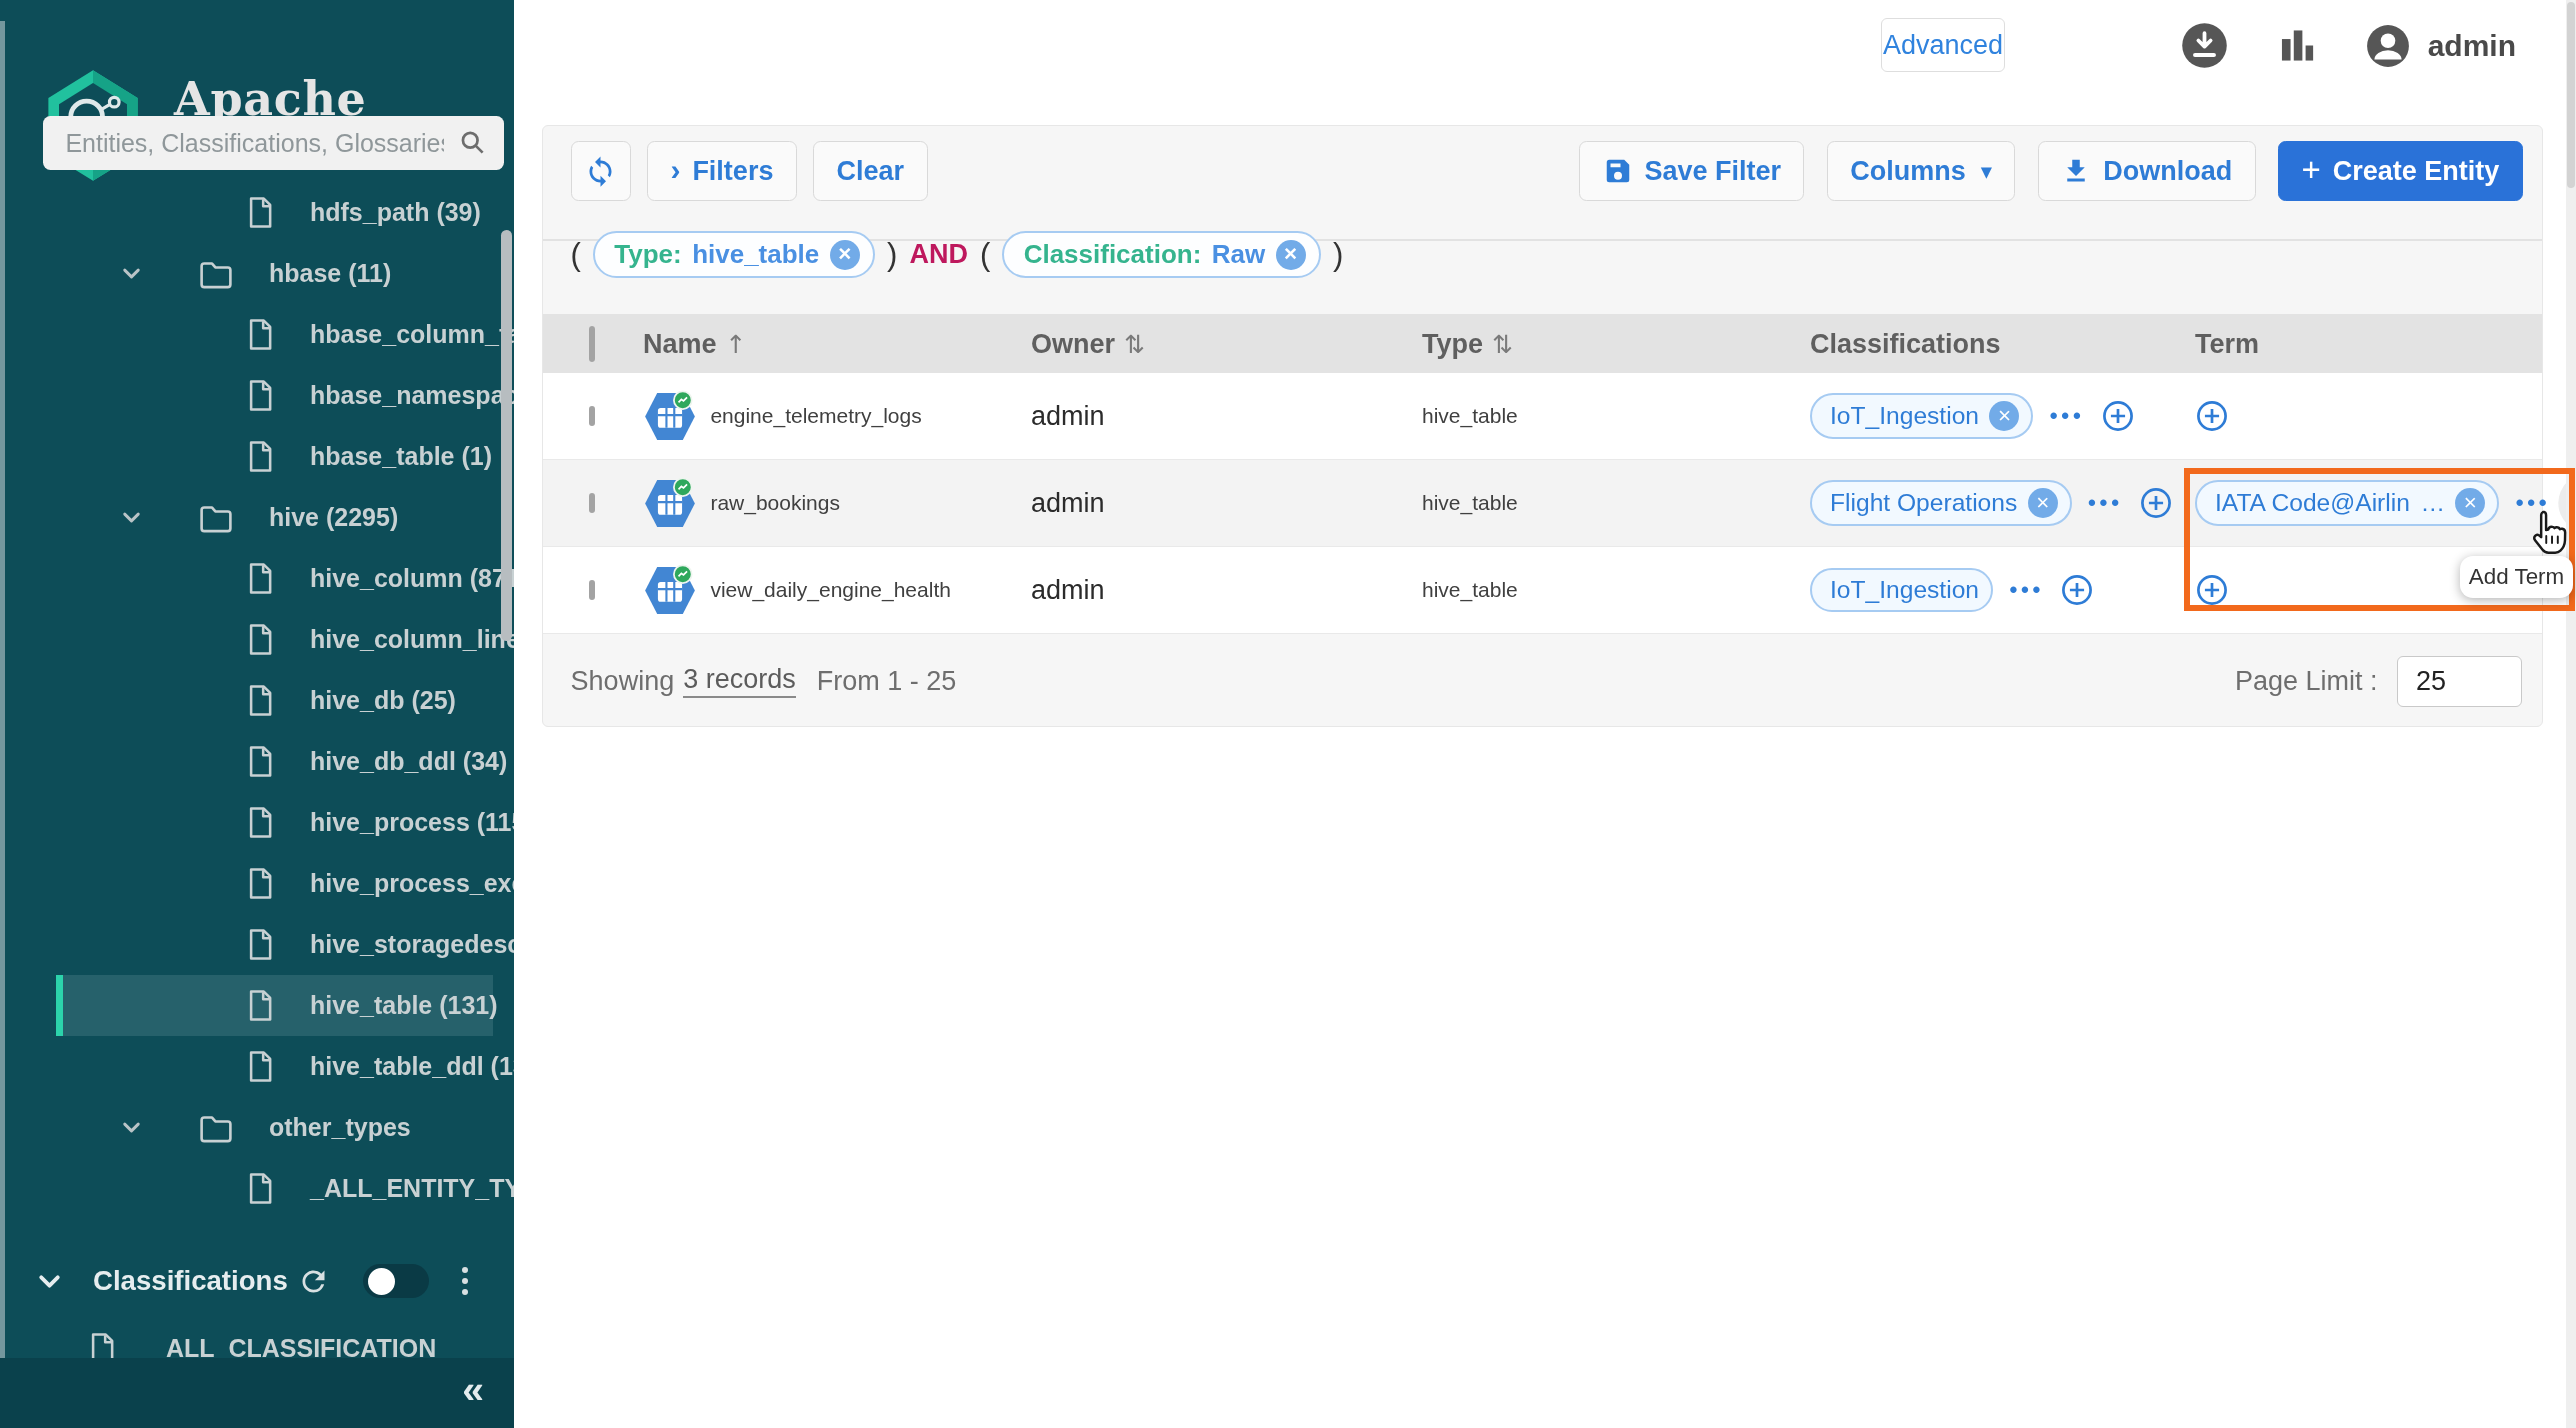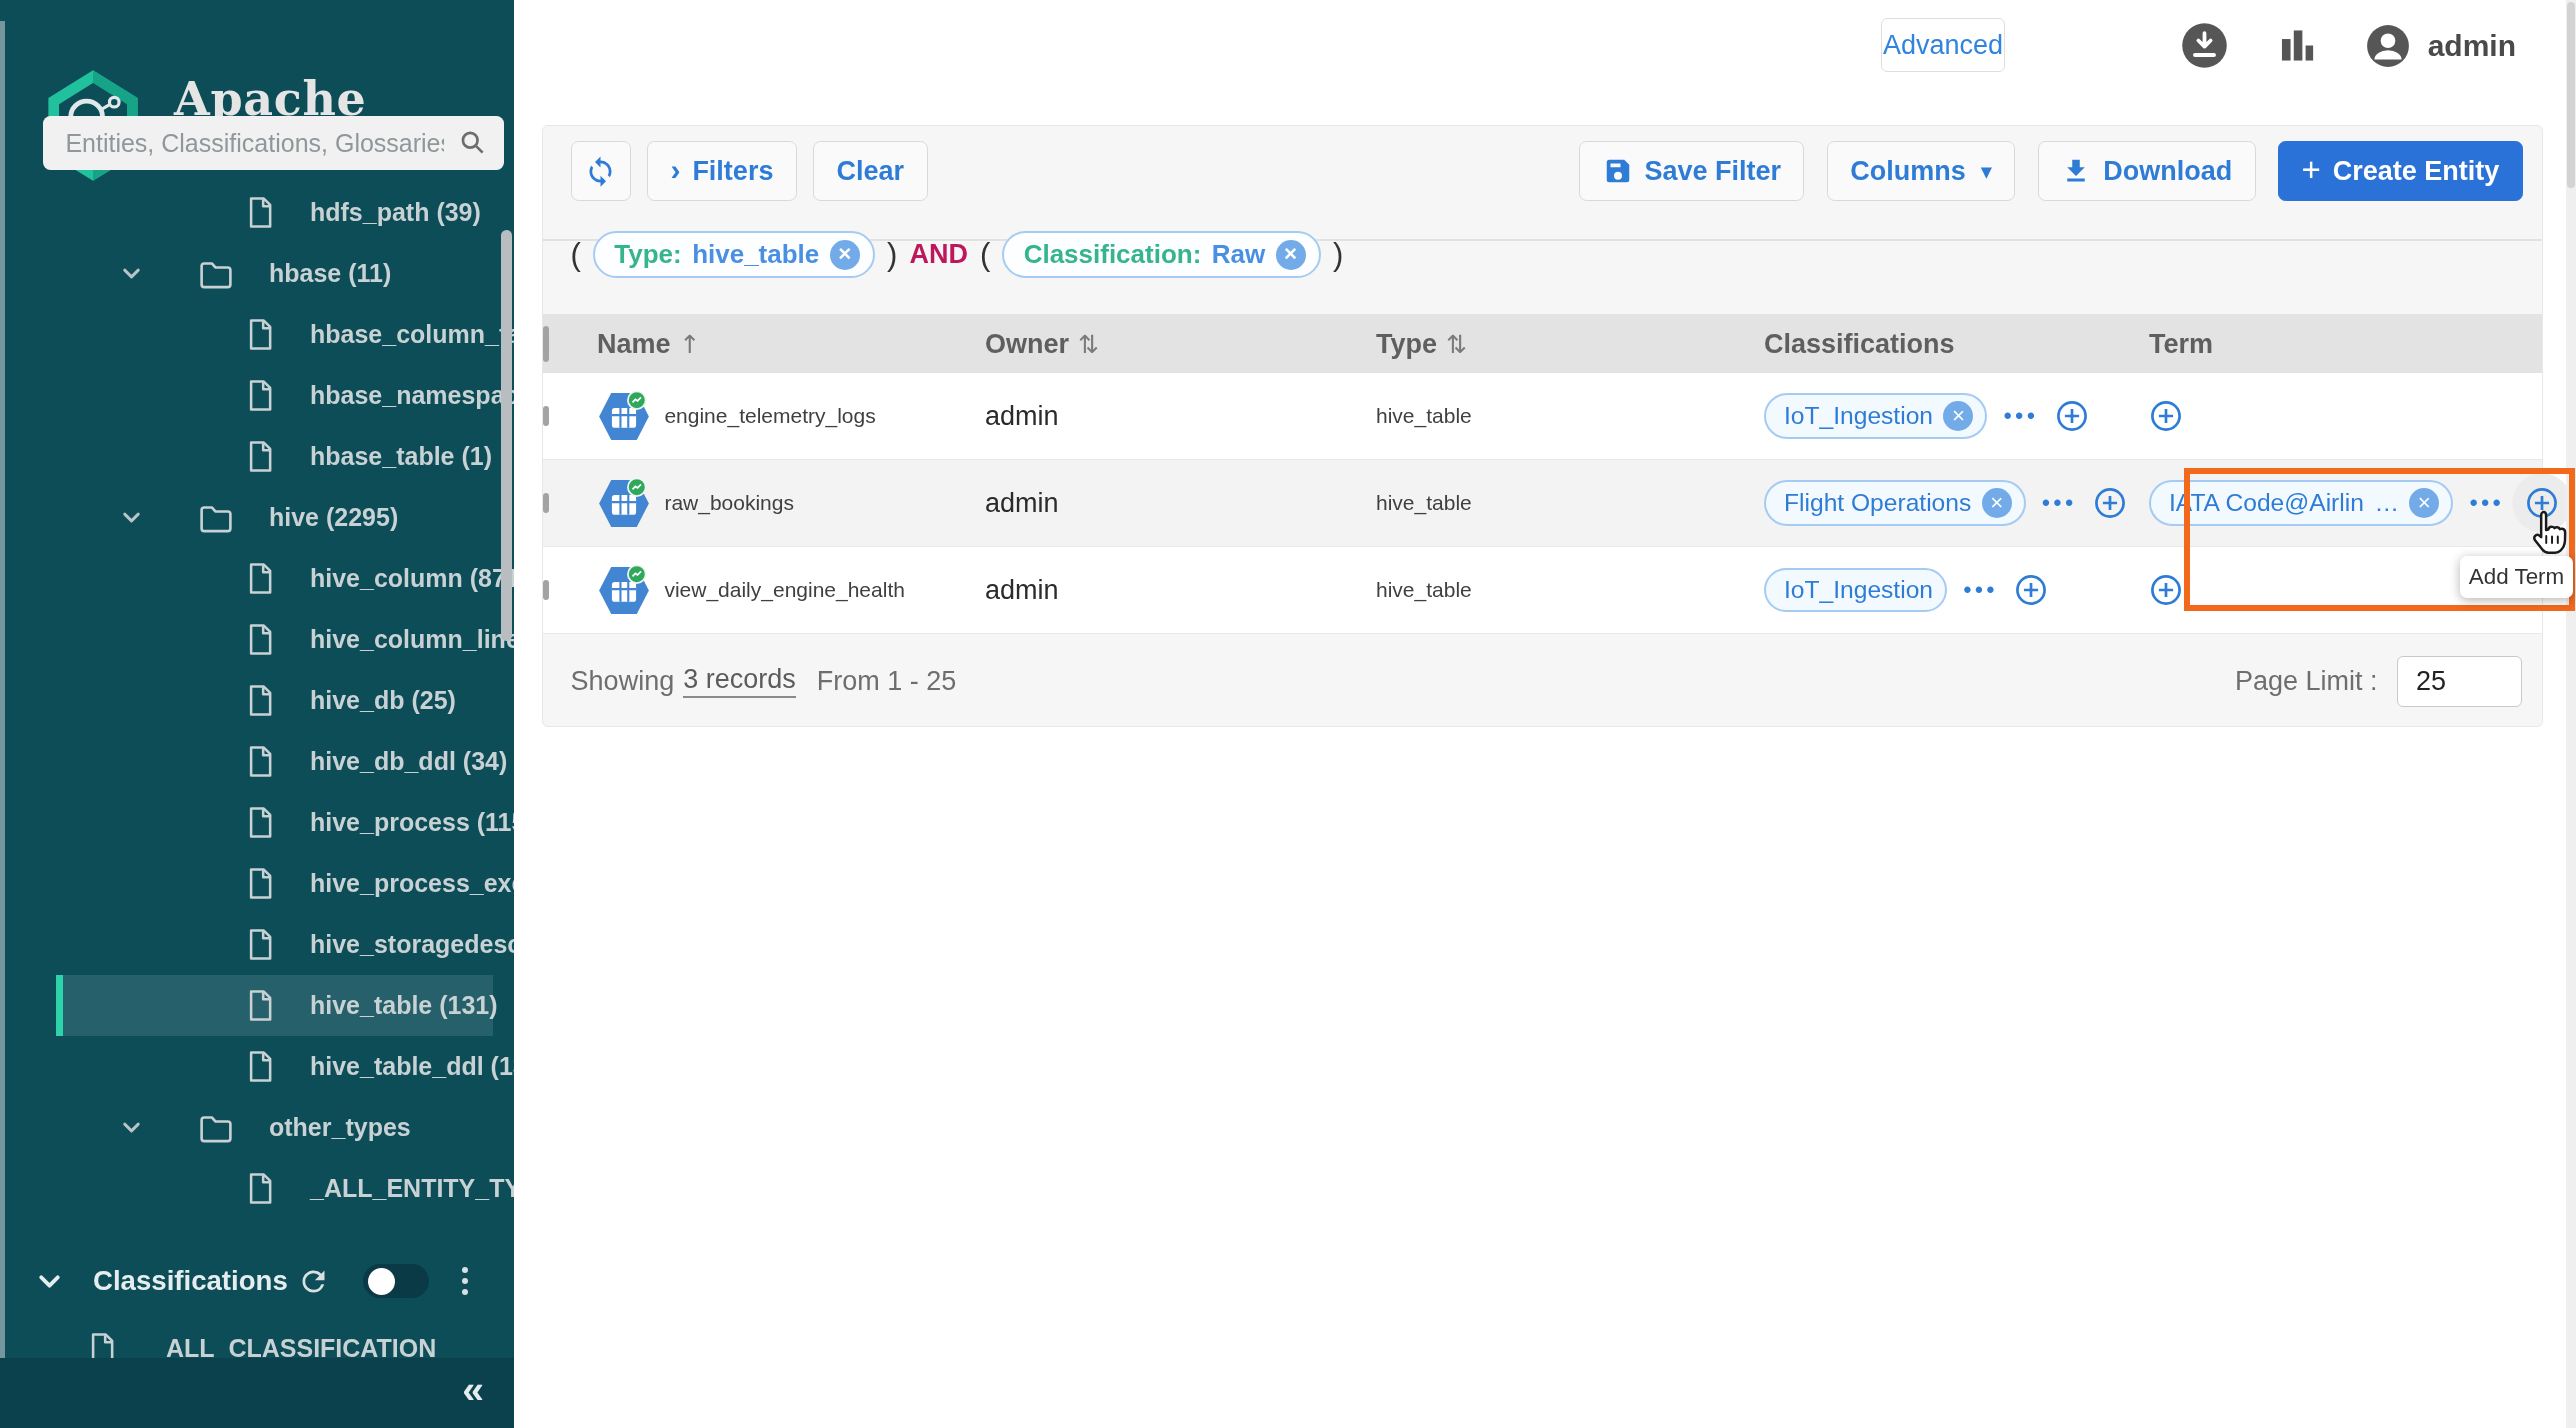--- a/index.html
+++ b/index.html
@@ -71,21 +71,21 @@
   .tb-divider{position:absolute;left:0;right:0;top:98px;height:1.5px;background:#e2e2e2}
 
   .chips-row{position:absolute;left:27.6px;top:104px;height:49px;display:flex;align-items:center;gap:12px;font-size:28px}
   .paren{color:#333;font-size:31px}
   .and{font-weight:700;color:#be185d;font-size:27px}
   .fchip{display:flex;align-items:center;gap:10.4px;border:2.2px solid #a6cbf2;background:#fdfeff;border-radius:33px;padding:6px 13.4px 6px 19.4px;font-weight:700;font-size:26px;cursor:pointer}
   .fkey{color:#35b48e}
   .fval{color:#4a90e2}
   .xbadge{width:30px;height:30px;border-radius:50%;background:#72abe8;color:#fff;display:flex;align-items:center;justify-content:center;font-size:22.4px;line-height:1;cursor:pointer;flex:none}
 
-  .thead,.trow{display:grid;grid-template-columns:54px 388px 391px 388px 385px 1fr;align-items:center}
+  .thead,.trow{display:grid;grid-template-columns:54px 388px 391px 388px 385px 1fr;padding-left:46px;align-items:center}
   .thead{position:absolute;left:0;right:0;top:188px;height:60px;background:#e3e3e3;color:#5f5f5f;font-size:27px;font-weight:700}
   .sort{color:#7a7a7a;font-weight:400;font-family:"DejaVu Sans",sans-serif;font-size:25px;margin-left:9px}
   .rows{position:absolute;left:0;right:0;top:247px;background:#fff}
   .trow{height:87px;border-bottom:1.5px solid #e9e9e9;background:#fff}
   div.trow:nth-of-type(2){background:#f3f3f3}
   .checkbox{width:27px;height:27px;border:3px solid #a3a3a3;border-radius:5.2px;background:#fdfdfd;cursor:pointer}
   .c-name{display:flex;align-items:center;gap:13.4px;overflow:hidden}
   .link{color:#404040;font-size:21px;text-decoration:none;white-space:nowrap;cursor:pointer}
   .c-owner{font-size:27px;color:#2b2b2b}
   .c-class,.c-term{display:flex;align-items:center;gap:16.4px;overflow:visible}
@@ -96,21 +96,21 @@
   .plus.halo{background:#ececec;border-radius:50%;box-shadow:0 0 0 12.7px #ececec;margin-left:4.5px}
 
   .cfooter{position:absolute;left:0;right:0;top:509px;height:92px;display:flex;align-items:center;padding:0 20px 0 27.6px;font-size:27px;color:#6e6e6e}
   .records{color:#5c5c5c;border-bottom:2.2px solid #8a8a8a;padding-bottom:1.5px;margin:0 9px;cursor:pointer}
   .range{margin-left:12px}
   .pl-group{margin-left:auto;display:flex;align-items:center;gap:19.4px}
   .pl-input{width:125px;height:51px;border:1.5px solid #c9c9c9;border-radius:6px;background:#fff;font-size:27px;color:#222;padding:0 18px;font-family:inherit;outline:none}
 
   
   .annot{position:absolute;left:2184px;top:468px;width:391px;height:143px;border:6.7px solid #f2691c;z-index:50;pointer-events:none}
-  .tooltip{position:absolute;left:2460px;top:556px;width:113px;height:42px;background:#fff;border-radius:7px;box-shadow:0 2.2px 10.4px rgba(0,0,0,.3);display:flex;align-items:center;justify-content:center;font-size:22.4px;color:#333;z-index:60}
+  .tooltip{position:absolute;left:2460px;top:556px;width:113px;height:42px;background:#fff;border-radius:13px;box-shadow:0 2.2px 10.4px rgba(0,0,0,.3);display:flex;align-items:center;justify-content:center;font-size:22.4px;color:#333;z-index:60}
   .cursor{position:absolute;left:2525px;top:508px;z-index:70}
 </style>
 </head>
 <body>
 
 <aside class="sidebar">
   <div class="edge-strip"></div>
 
   <div class="logo">
     <span>

